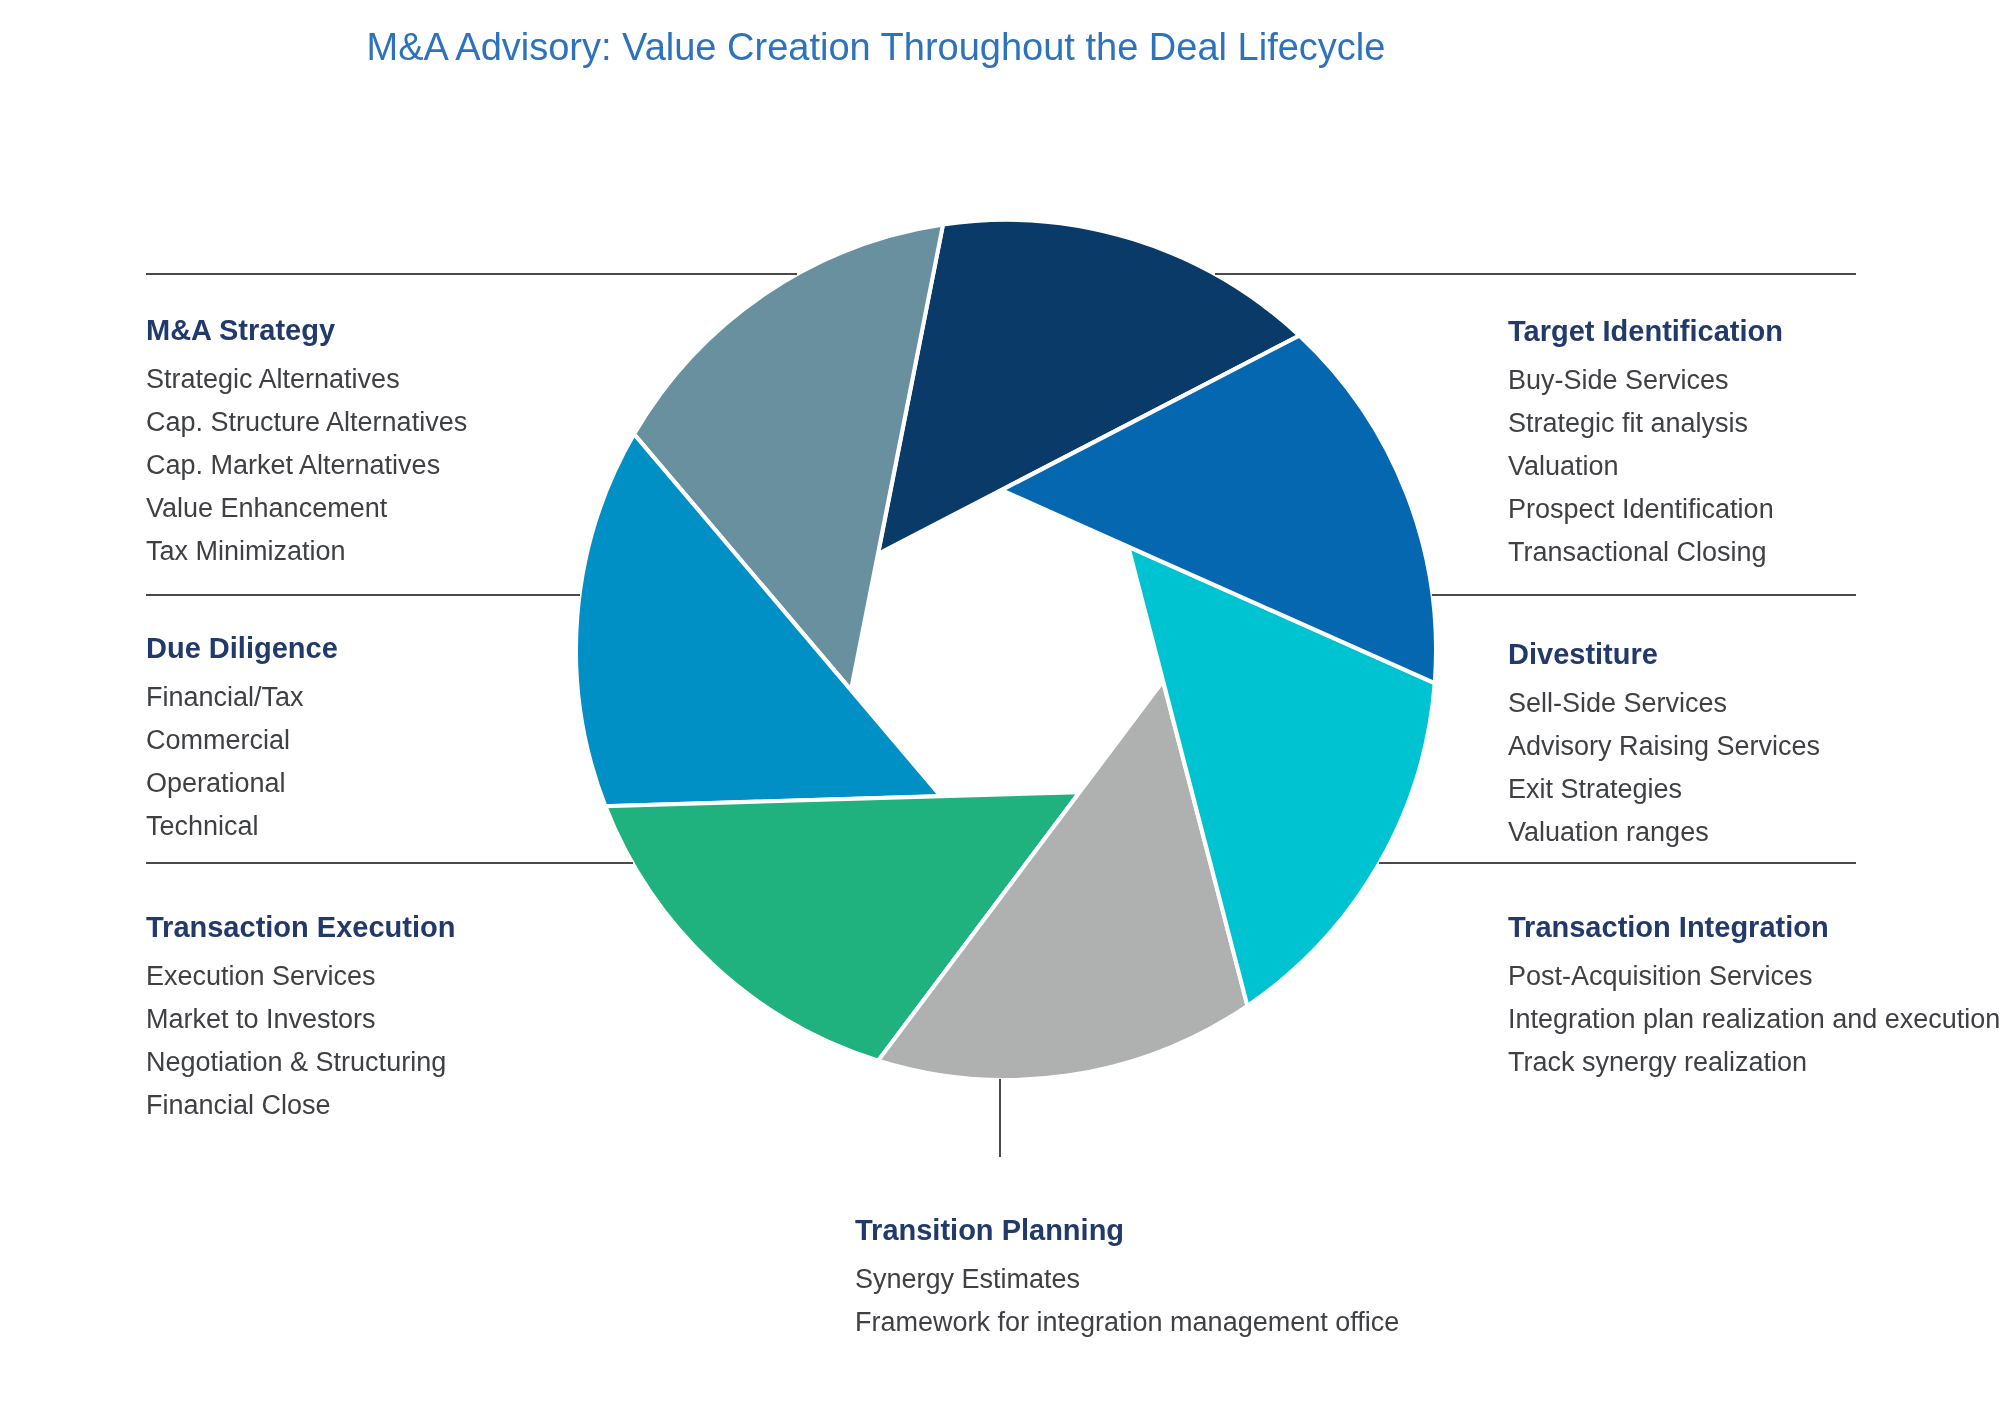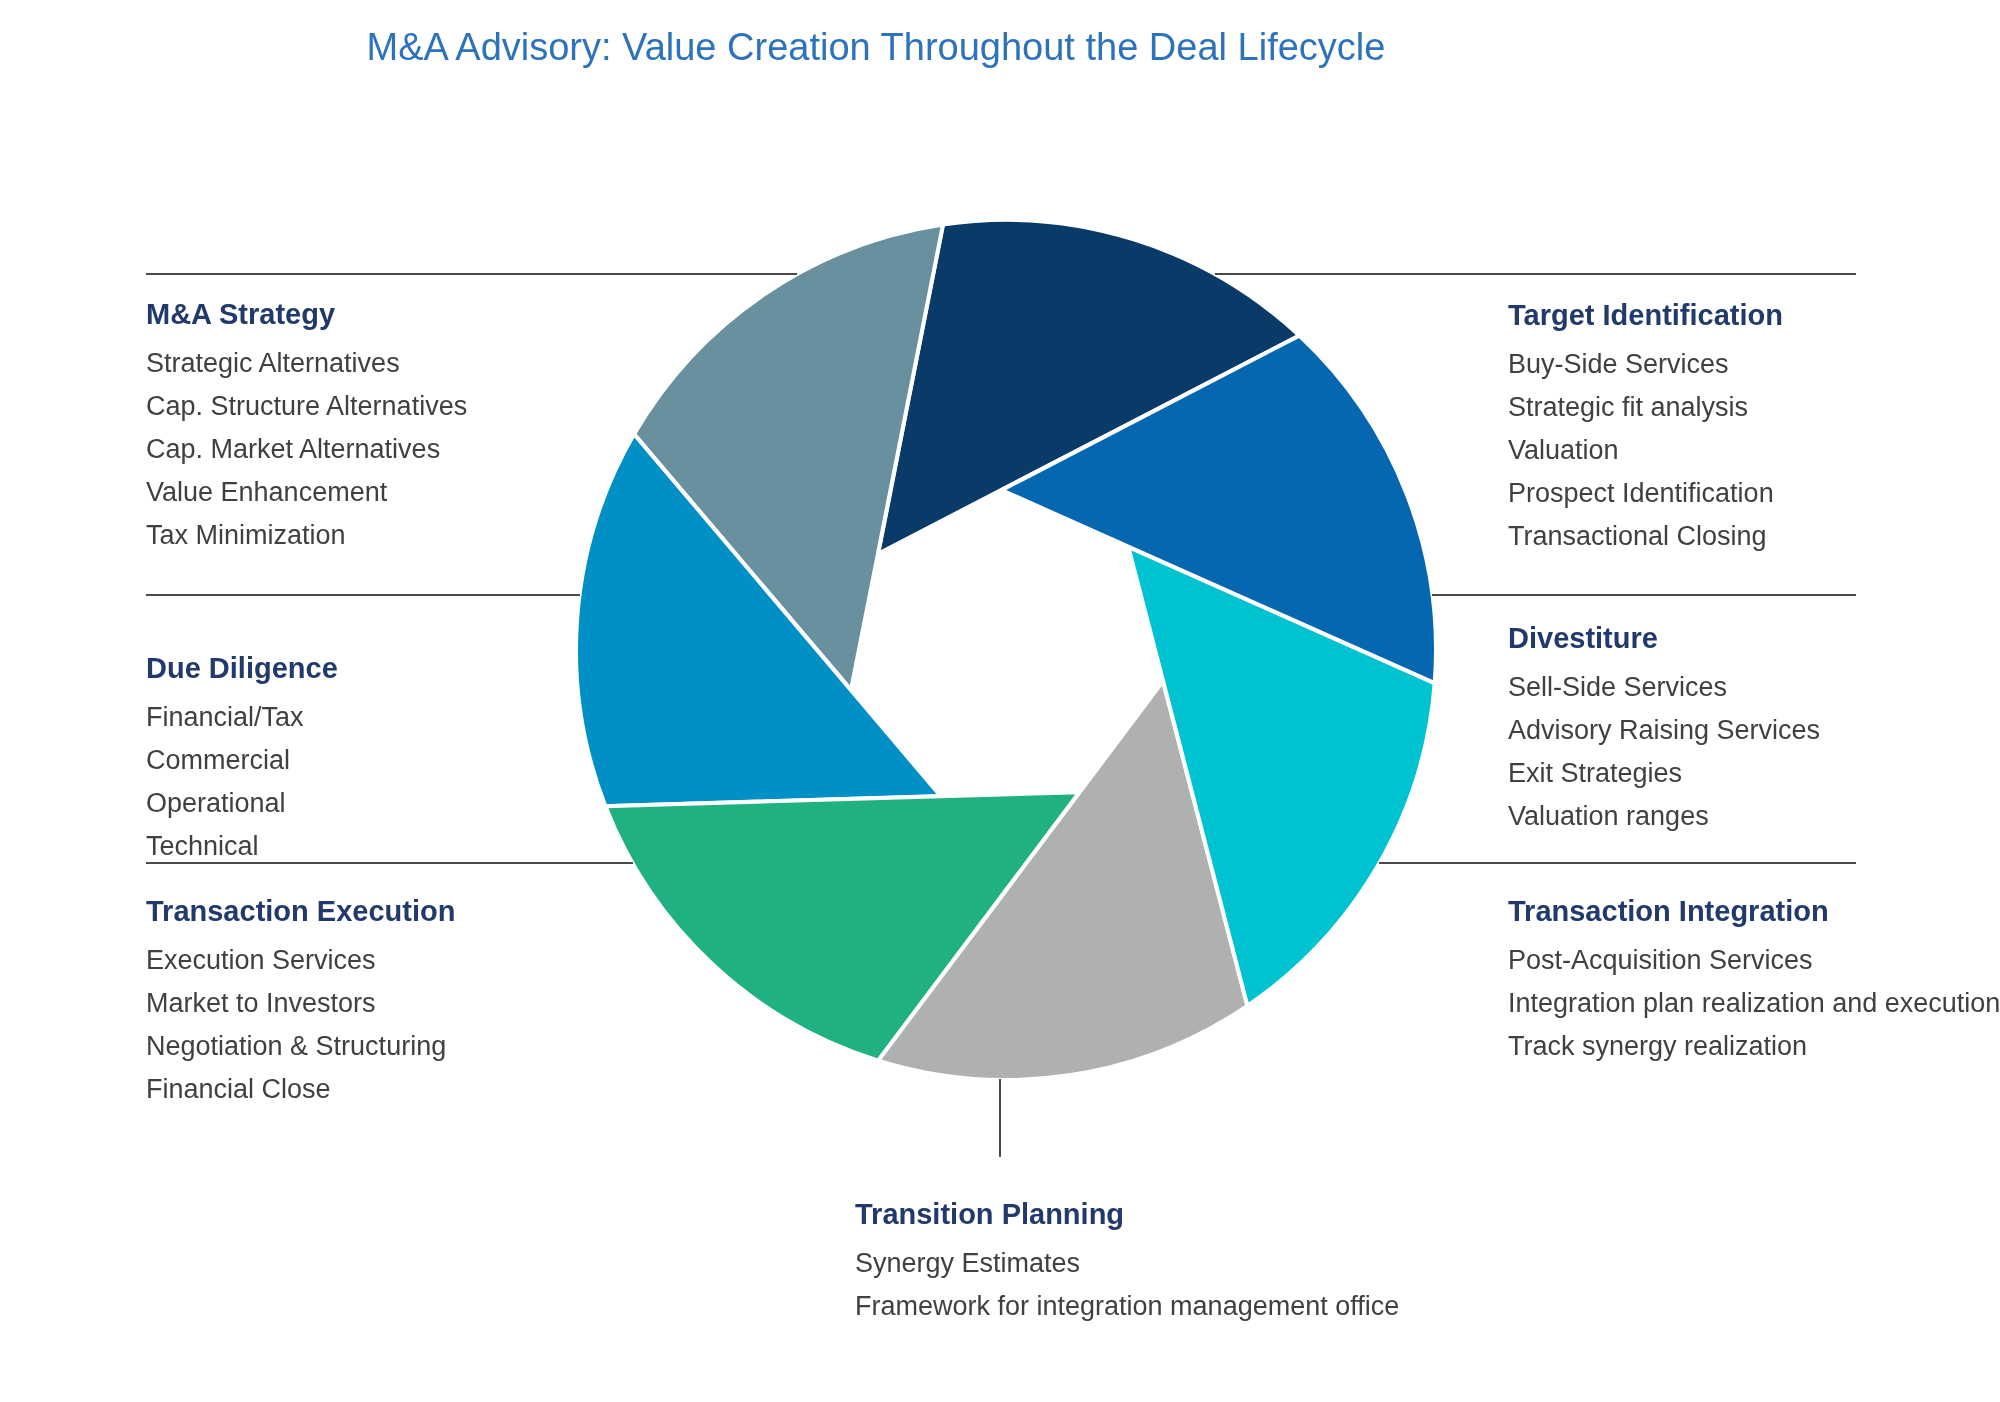--- a/index.html
+++ b/index.html
@@ -16,21 +16,21 @@
     color:var(--c-title,#2d72bc);
   }
   .rule{
     position:absolute;height:0;
     border-top:2px solid var(--c-line,#4a4a4a);
   }
   .vline{
     position:absolute;width:0;
     border-left:2px solid var(--c-line,#4a4a4a);
   }
-  .sec{position:absolute;}
+  .sec{position:absolute;margin-top:16px;}
   .sec h2{
     margin:0 0 10px 0;
     font-size:29px;line-height:36px;font-weight:bold;
     color:var(--c-heading,#213a6b);
   }
   .sec .item{
     font-size:27px;line-height:43px;
     color:var(--c-body,#3e4043);
     white-space:nowrap;
   }
@@ -63,21 +63,21 @@
 
 <div class="sec" style="left:146px;top:296px">
   <h2>M&amp;A Strategy</h2>
   <div class="item">Strategic Alternatives</div>
   <div class="item">Cap. Structure Alternatives</div>
   <div class="item">Cap. Market Alternatives</div>
   <div class="item">Value Enhancement</div>
   <div class="item">Tax Minimization</div>
 </div>
 
-<div class="sec" style="left:146px;top:650px">
+<div class="sec" style="left:146px;top:614px">
   <h2>Due Diligence</h2>
   <div class="item">Financial/Tax</div>
   <div class="item">Commercial</div>
   <div class="item">Operational</div>
   <div class="item">Technical</div>
 </div>
 
 <div class="sec" style="left:146px;top:893px">
   <h2>Transaction Execution</h2>
   <div class="item">Execution Services</div>

